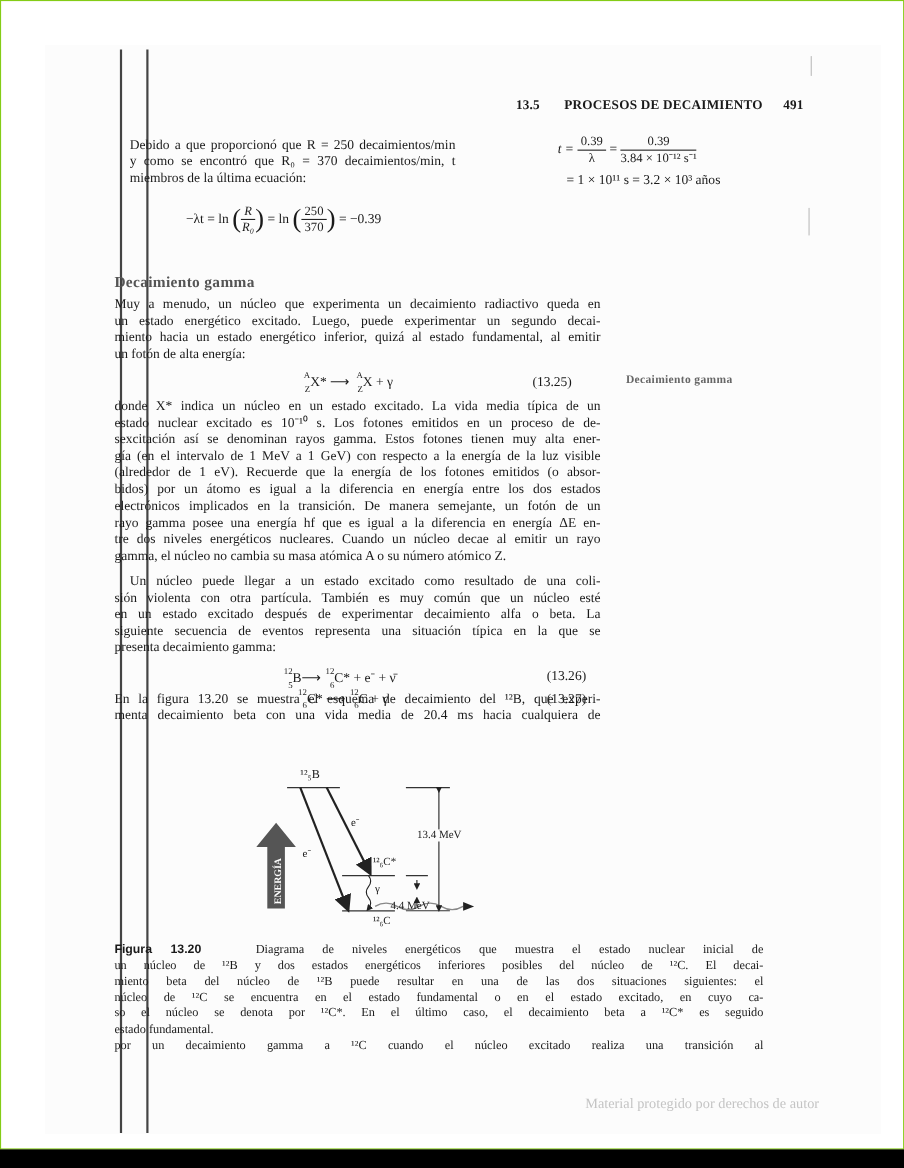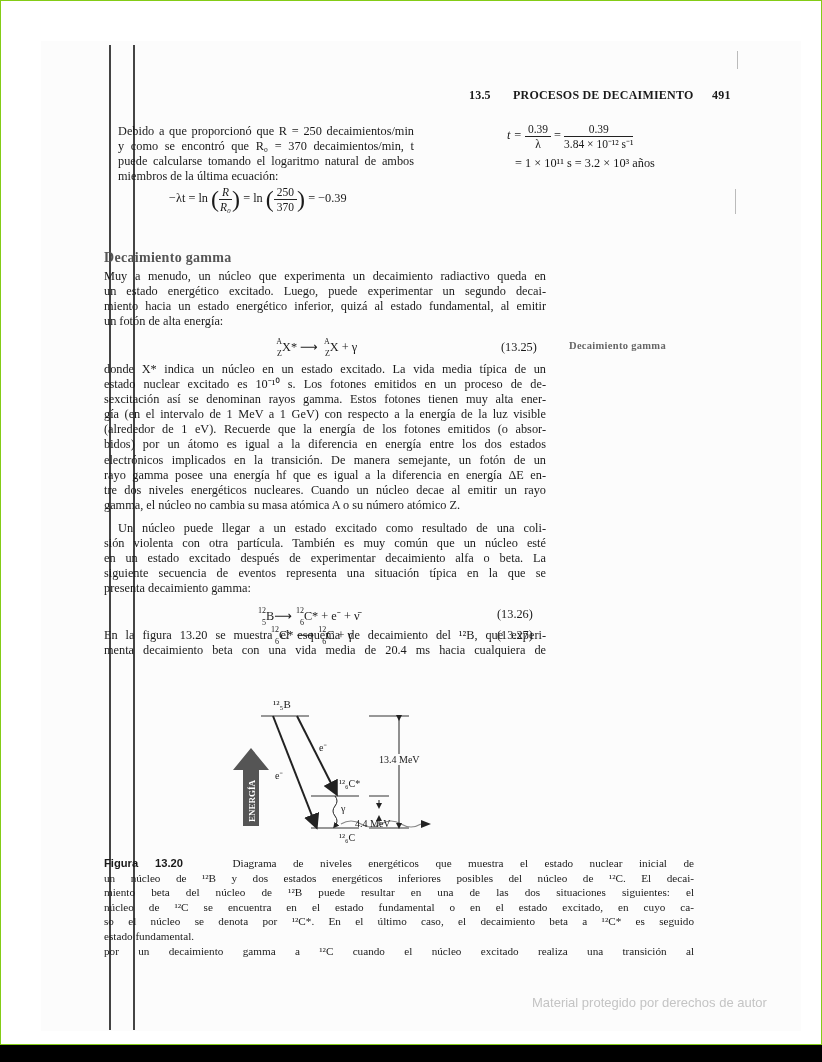--- a/index.html
+++ b/index.html
@@ -19,21 +19,21 @@
   .section-title { position:absolute; left:103px; top:249px; font-size:14px; font-weight:bold; color:#555; letter-spacing:0.3px; }
   .margin-note { position:absolute; left:568px; top:339px; font-size:10.5px; font-weight:bold; color:#666; letter-spacing:0.3px; }
   .frac { display:inline-block; vertical-align:middle; text-align:center; }
   .frac .num { display:block; border-bottom:1px solid #222; padding:0 3px; font-size:11.5px; line-height:14px; }
   .frac .den { display:block; font-size:11.5px; line-height:14px; }
   .paren { font-size:24px; vertical-align:middle; }
   .caption { position:absolute; left:103px; top:855px; width:590px; font-size:11.2px; line-height:14.6px; }
   .caption .ln { display:block; white-space:nowrap; text-align:justify; text-align-last:justify; }
   .caption .ln.last { text-align-last:left; }
   .figlabel { font-family:"Liberation Sans", sans-serif; font-weight:bold; }
-  .watermark { position:absolute; left:531px; top:994px; font-family:Liberation Sans, sans-serif; font-size:13px; color:#c4c4c4; white-space:nowrap; }
+  .watermark { position:absolute; left:531px; top:994px; font-family:Liberation Serif, serif; font-size:13px; color:#c4c4c4; white-space:nowrap; }
   .bottom-bar { position:absolute; left:0; top:1045px; width:822px; height:17px; background:#000; }
   .diagram { position:absolute; left:230px; top:695px; }
   .iso { display:inline-block; position:relative; width:9px; height:14px; vertical-align:-3px; }
   .iso .a { position:absolute; top:-3px; right:0; font-size:8px; }
   .iso .z { position:absolute; bottom:-4px; right:0; font-size:8px; }
 </style>
 </head>
 <body>
 
 <div class="page">
@@ -46,21 +46,20 @@
 
   <div class="header">
     <span class="sec">13.5</span>
     <span class="title">PROCESOS DE DECAIMIENTO</span>
     <span class="pnum">491</span>
   </div>
 
   <div class="p" style="left:117px; top:123px; width:296px;">
     <span class="ln">Debido a que proporcionó que R = 250 decaimientos/min</span>
     <span class="ln">y como se encontró que R₀ = 370 decaimientos/min, t</span>
-    <span class="ln">puede calcularse tomando el logaritmo natural de ambos</span>
     <span class="ln last">miembros de la última ecuación:</span>
   </div>
 
   <div class="eq" style="left:168px; top:184px;">
     <span>−λt = ln</span>
     <span class="paren">(</span><span class="frac"><span class="num" style="font-style:italic;">R</span><span class="den" style="font-style:italic;">R₀</span></span><span class="paren">)</span>
     <span>= ln</span>
     <span class="paren">(</span><span class="frac"><span class="num">250</span><span class="den">370</span></span><span class="paren">)</span>
     <span>= −0.39</span>
   </div>
@@ -82,21 +81,21 @@
     <span class="ln">un estado energético excitado. Luego, puede experimentar un segundo decai-</span>
     <span class="ln">miento hacia un estado energético inferior, quizá al estado fundamental, al emitir</span>
     <span class="ln last">un fotón de alta energía:</span>
   </div>
 
   <div class="eq" style="left:272px; top:339px;">
     <span class="iso"><span class="a">A</span><span class="z">Z</span></span><span>X*</span>
     <span>⟶</span>
     <span class="iso"><span class="a">A</span><span class="z">Z</span></span><span>X + γ</span>
   </div>
-  <div class="eqnum" style="left:500px; top:339px;">(13.25)</div>
+  <div class="eqnum" style="left:483px; top:339px;">(13.25)</div>
   <div class="margin-note">Decaimiento gamma</div>
 
   <div class="p" style="left:103px; top:361px; width:442px;">
     <span class="ln">donde X* indica un núcleo en un estado excitado. La vida media típica de un</span>
     <span class="ln">estado nuclear excitado es 10⁻¹⁰ s. Los fotones emitidos en un proceso de de-</span>
     <span class="ln">sexcitación así se denominan rayos gamma. Estos fotones tienen muy alta ener-</span>
     <span class="ln">gía (en el intervalo de 1 MeV a 1 GeV) con respecto a la energía de la luz visible</span>
     <span class="ln">(alrededor de 1 eV). Recuerde que la energía de los fotones emitidos (o absor-</span>
     <span class="ln">bidos) por un átomo es igual a la diferencia en energía entre los dos estados</span>
     <span class="ln">electrónicos implicados en la transición. De manera semejante, un fotón de un</span>

